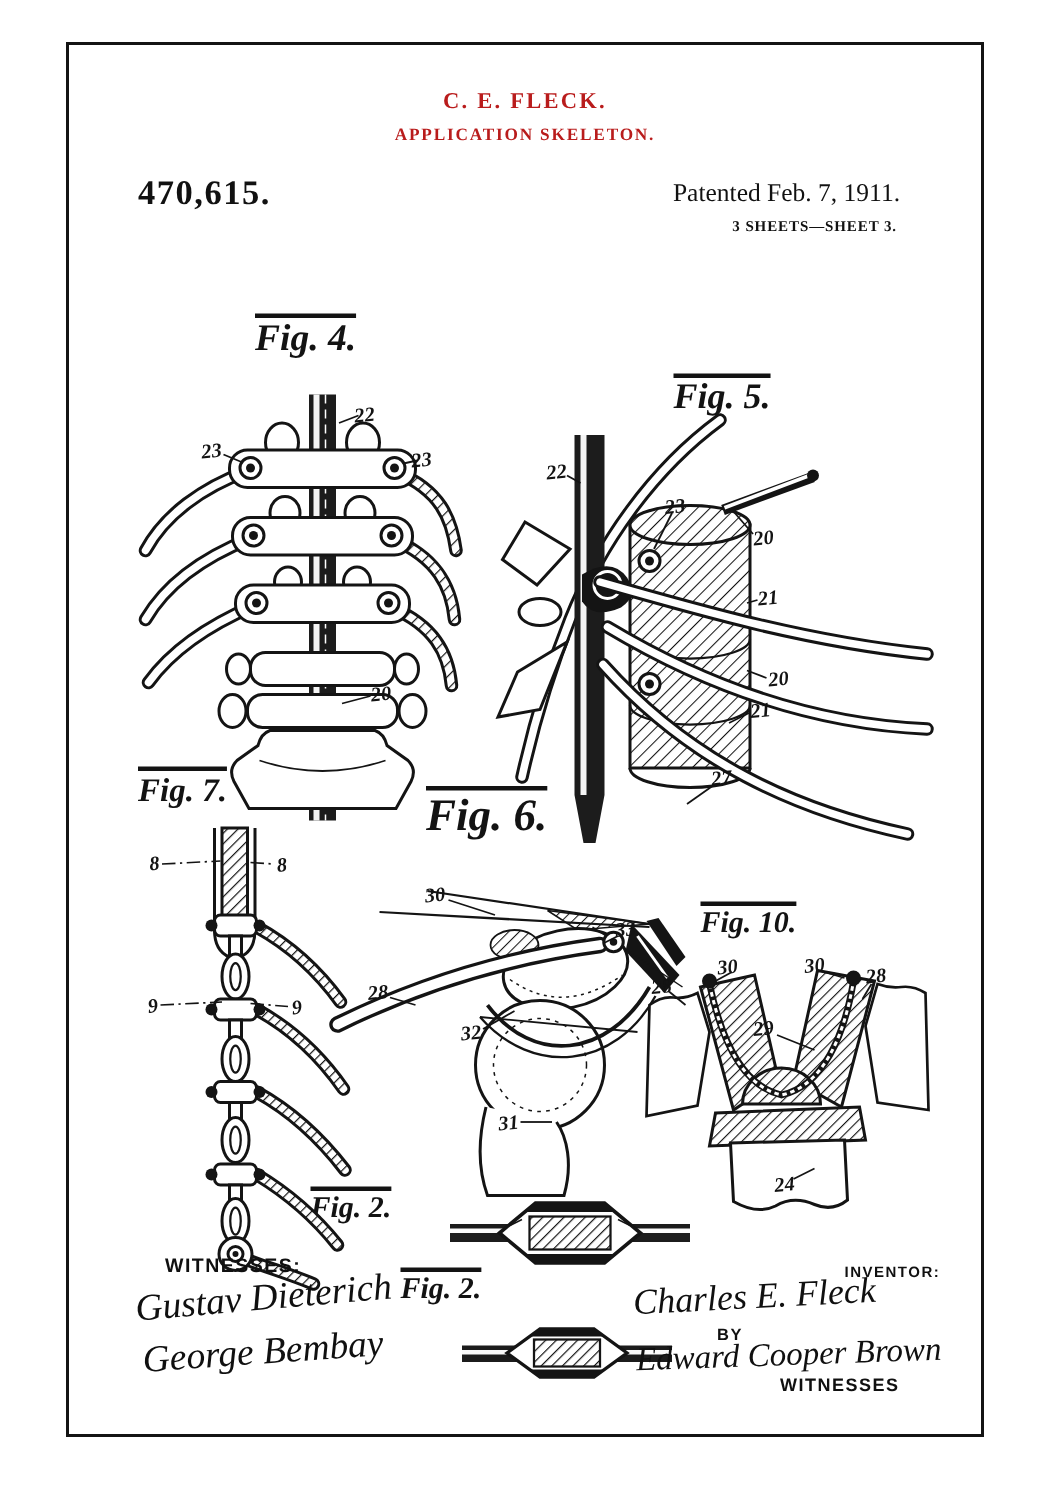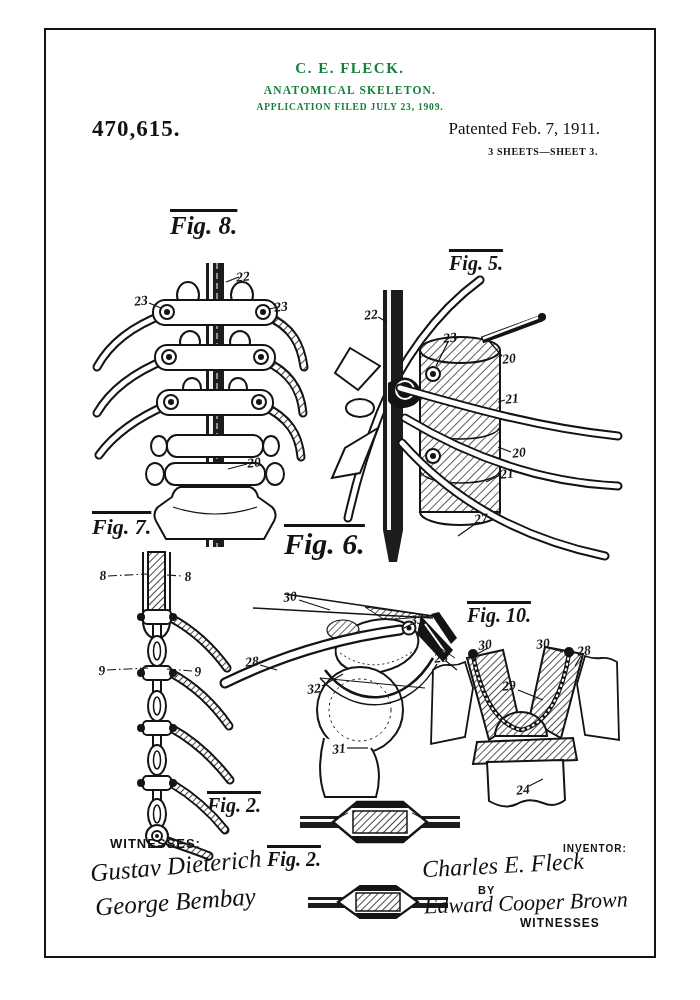--- a/index.html
+++ b/index.html
@@ -1,20 +1,20 @@
 <!DOCTYPE html>
 <html><head>
 <meta charset="utf-8">
 <style>
   html,body{margin:0;padding:0;background:#ffffff;}
   .page{position:relative;width:700px;height:1000px;background:#ffffff;overflow:hidden;
         font-family:"Liberation Serif",serif;color:#111;}
   .frame{position:absolute;left:44px;top:28px;width:612px;height:930px;
          border:2px solid #141414;box-sizing:border-box;}
-  .hdr{position:absolute;left:0;width:700px;text-align:center;font-weight:bold;color:#15803d;}
+  .hdr{position:absolute;left:0;width:700px;text-align:center;font-weight:bold;color:#b91c1c;}
   .hdr-name{top:60px;font-size:15px;letter-spacing:1.5px;}
   .hdr-title{top:84px;font-size:11.5px;letter-spacing:1.2px;}
   .hdr-app{top:102px;font-size:9.5px;letter-spacing:.8px;}
   .patnum{position:absolute;left:92px;top:116px;font-size:23px;font-weight:bold;letter-spacing:1px;}
   .patdate{position:absolute;right:100px;top:119px;font-size:17px;font-weight:normal;}
   .sheet{position:absolute;right:102px;top:146px;font-size:10px;font-weight:bold;letter-spacing:.6px;font-family:Liberation Serif, serif;}
   .figlabel{position:absolute;font-style:italic;font-weight:bold;
             text-decoration:overline;text-decoration-thickness:2.5px;color:#131313;}
   .ref{position:absolute;font-style:italic;font-size:13.5px;font-weight:bold;color:#131313;
        transform:translate(-50%,-50%) rotate(-6deg);white-space:nowrap;}
@@ -28,28 +28,27 @@
   .caps{position:absolute;font-family:"Liberation Sans",sans-serif;font-weight:bold;color:#101010;
         white-space:nowrap;}
 </style>
 </head>
 <body>
 
 <div class="page">
   <div class="frame"></div>
 
   <div class="hdr hdr-name">C. E. FLECK.</div>
-  <div class="hdr hdr-title">ANATOMICAL SKELETON.</div>
-  <div class="hdr hdr-app">APPLICATION FILED JULY 23, 1909.</div>
+  <div class="hdr hdr-title">APPLICATION SKELETON.</div>
   <div class="patnum">470,615.</div>
   <div class="patdate">Patented Feb. 7, 1911.</div>
   <div class="sheet">3 SHEETS—SHEET 3.</div>
 
-  <span class="figlabel" style="left:170px;top:212px;font-size:25px;">Fig. 8.</span>
-  <span class="figlabel" style="left:449px;top:252px;font-size:20px;">Fig. 5.</span>
+  <span class="figlabel" style="left:170px;top:212px;font-size:25px;">Fig. 4.</span>
+  <span class="figlabel" style="left:449px;top:252px;font-size:24px;">Fig. 5.</span>
   <span class="figlabel" style="left:92px;top:514px;font-size:22px;">Fig. 7.</span>
   <span class="figlabel" style="left:284px;top:527px;font-size:30px;">Fig. 6.</span>
   <span class="figlabel" style="left:467px;top:604px;font-size:20px;">Fig. 10.</span>
   <span class="figlabel" style="left:207px;top:794px;font-size:20px;">Fig. 2.</span>
   <span class="figlabel" style="left:267px;top:848px;font-size:20px;">Fig. 2.</span>
 
   <svg class="figsvg" style="left:95px;top:255px;" width="210" height="300" viewBox="0 0 210 300">
     <defs>
       <pattern id="h4" width="6" height="6" patternUnits="userSpaceOnUse" patternTransform="rotate(45)">
         <rect width="6" height="6" fill="#fff"></rect>

